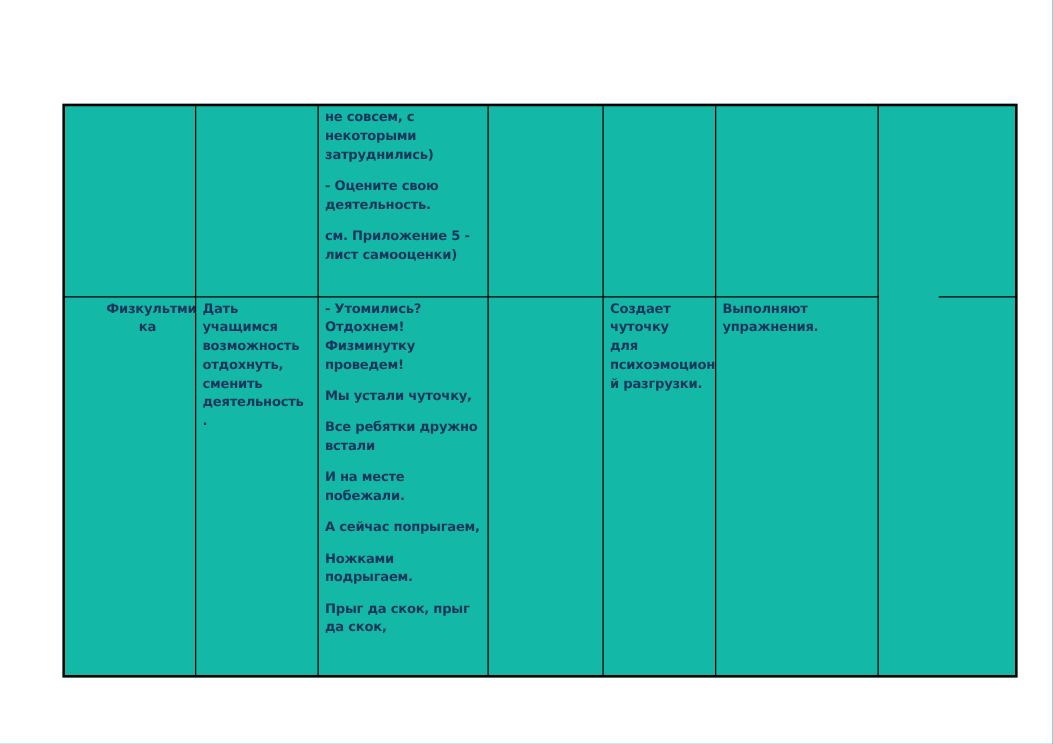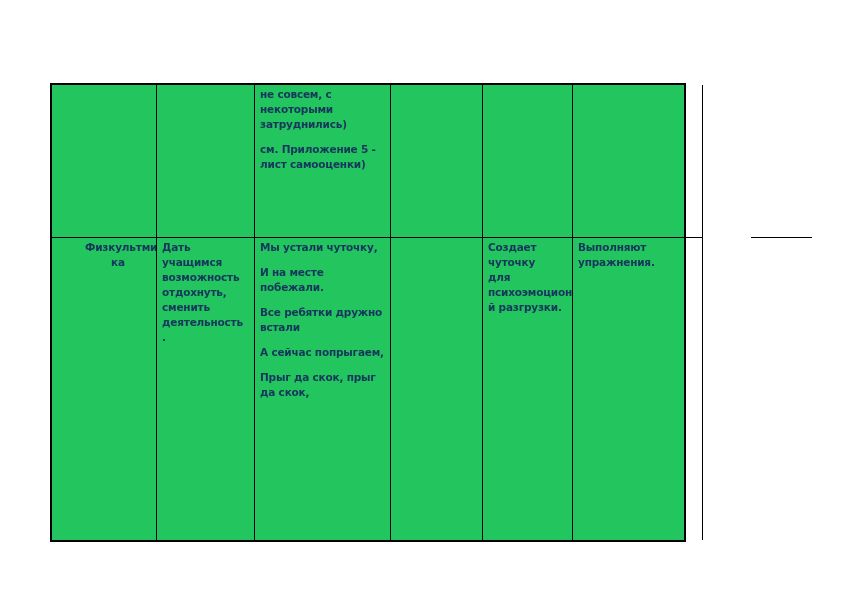--- a/index.html
+++ b/index.html
@@ -11,28 +11,28 @@
     height: 595px;
     background: #ffffff;
     position: relative;
     overflow: hidden;
     font-family: "DejaVu Sans", sans-serif;
   }
   .doc-table {
     position: absolute;
     left: 50px;
     top: 83px;
-    width: 636px;
+    width: 764px;
     height: 459px;
     box-sizing: border-box;
     border: 2px solid #000000;
     display: grid;
     grid-template-columns: 105px 98px 136px 92px 90px 130px 109px;
     grid-template-rows: 153px 302px;
-    background: #22c55e;
+    background: #14b8a6;
   }
   .cell {
     box-sizing: border-box;
     border-right: 1.5px solid #000000;
     padding: 2px 5px 2px 5px;
     overflow: hidden;
     color: #17365d;
     font: 700 10.5px/15px "DejaVu Sans", sans-serif;
     letter-spacing: -0.2px;
   }
@@ -59,20 +59,22 @@
 <body>
 
 <div class="doc-table">
 
   <div class="cell row1"></div>
   <div class="cell row1"></div>
   <div class="cell row1">
     <p>не совсем, с
 некоторыми
 затруднились)</p>
+    <p>- Оцените свою
+деятельность.</p>
     <p>см. Приложение 5 -
 лист самооценки)</p>
   </div>
   <div class="cell row1"></div>
   <div class="cell row1"></div>
   <div class="cell row1"></div>
   <div class="cell row1"></div>
 
   <div class="cell center">
     <p>Физкультминут
@@ -81,26 +83,31 @@
   <div class="cell">
     <p>Дать
 учащимся
 возможность
 отдохнуть,
 сменить
 деятельность
 .</p>
   </div>
   <div class="cell">
+    <p>- Утомились?
+Отдохнем!
+Физминутку
+проведем!</p>
     <p>Мы устали чуточку,</p>
+    <p>Все ребятки дружно
+встали</p>
     <p>И на месте
 побежали.</p>
-    <p>Все ребятки дружно
-встали</p>
     <p>А сейчас попрыгаем,</p>
+    <p>Ножками подрыгаем.</p>
     <p>Прыг да скок, прыг
 да скок,</p>
   </div>
   <div class="cell"></div>
   <div class="cell">
     <p>Создает чуточку
 для
 психоэмоционально
 й разгрузки.</p>
   </div>

